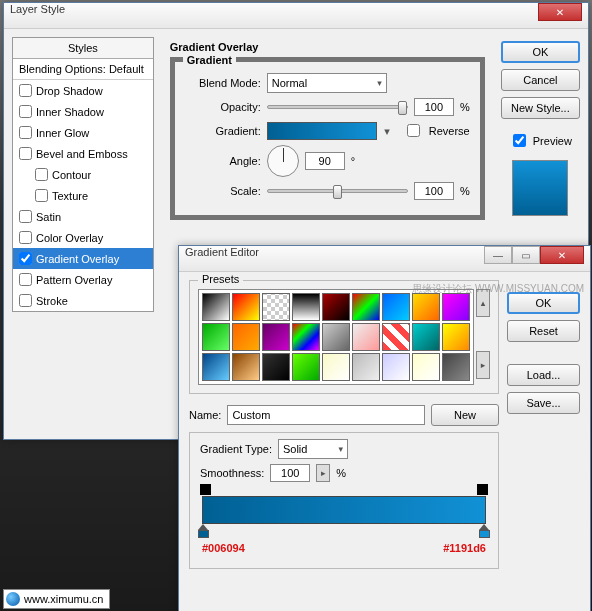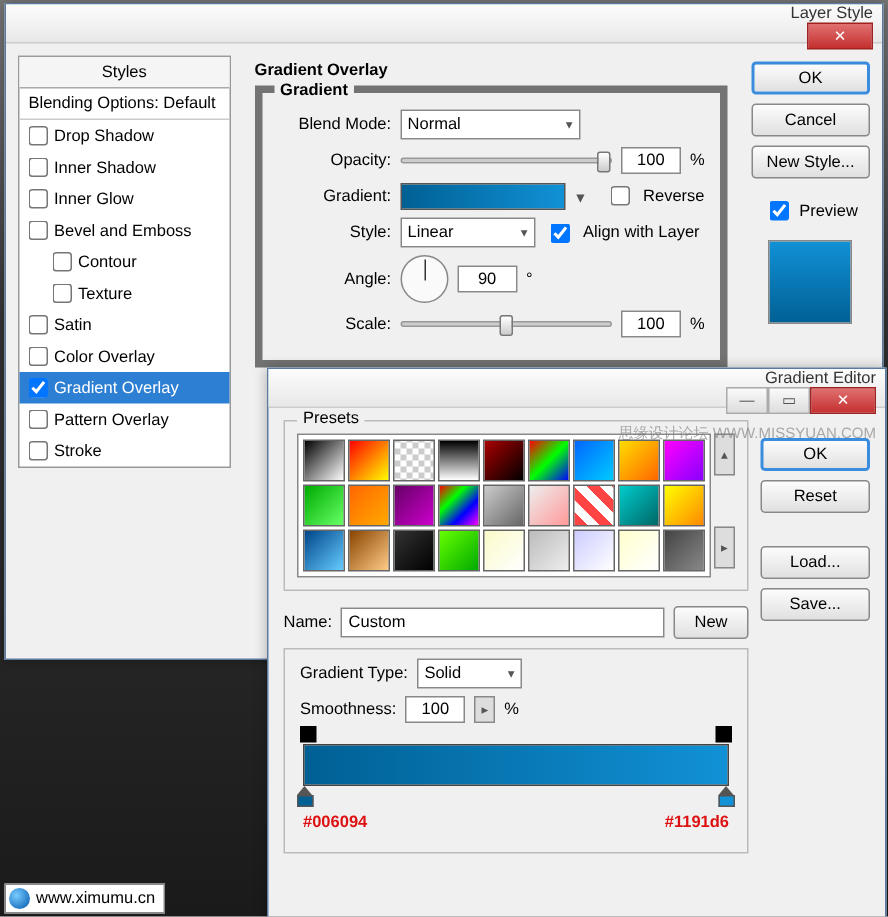--- a/index.html
+++ b/index.html
@@ -1,18 +1,18 @@
 <!DOCTYPE html>
 <html><head>
 <meta charset="utf-8">
 <style>
 * { box-sizing: border-box; font-family: "Segoe UI", Tahoma, sans-serif; font-size: 11px; }
 body { margin: 0; width: 592px; height: 611px; background: linear-gradient(180deg,#777 0%,#333 35%,#1a1a1a 100%); position: relative; overflow: hidden; }
 .window { position: absolute; background: #f0f0f0; border: 1px solid #5a7aa0; box-shadow: 0 0 8px rgba(0,0,0,.3); }
-.titlebar { height: 26px; background: linear-gradient(180deg,#fcfcfc,#e8e8e8); display: flex; align-items: flex-end; padding: 0 6px; border-bottom: 1px solid #ccc; flex-direction: column; }
+.titlebar { height: 26px; background: linear-gradient(180deg,#fcfcfc,#e8e8e8); display: flex; align-items: flex-start; padding: 0 6px; border-bottom: 1px solid #ccc; }
 .titlebar .title { flex: 1; color: #333; }
 .tb-btns { display: flex; gap: 0; }
 .tb-btn { width: 28px; height: 18px; border: 1px solid #aaa; background: linear-gradient(#fafafa,#ddd); display: flex; align-items: center; justify-content: center; font-size: 10px; color: #555; }
 .tb-btn.close { width: 44px; background: linear-gradient(#e07070,#c53030); color: #fff; border-color: #a02020; }
 .layer-style { left: 3px; top: 2px; width: 586px; height: 438px; }
 .ls-body { display: flex; padding: 8px; gap: 8px; }
 .styles-panel { width: 150px; border: 1px solid #999; background: #fff; }
 .styles-header { padding: 4px 6px; border-bottom: 1px solid #aaa; background: #f5f5f5; text-align: center; }
 .blending-opts { padding: 4px 6px; border-bottom: 1px solid #ccc; }
 .style-item { padding: 4px 6px; display: flex; align-items: center; gap: 4px; }
@@ -144,28 +144,20 @@
             </div>
           <div class="numbox">100</div>
           <span>%</span>
         </div>
         <div class="row">
           <span class="label">Gradient:</span>
           <div class="grad-swatch"></div>
           <span style="width:14px"></span>
           <input type="checkbox" style="">
           <span>Reverse</span>
-        </div>
-        <div class="row">
-          <span class="label">Style:</span>
-          <div class="select" style="width:90px">
-              <span>Linear</span>
-            </div>
-          <input type="checkbox" checked="" style="">
-          <span>Align with Layer</span>
         </div>
         <div class="row">
           <span class="label">Angle:</span>
           <div class="angle-dial"></div>
           <div class="numbox">90</div>
           <span>°</span>
         </div>
         <div class="row">
           <span class="label">Scale:</span>
           <div class="slider">
@@ -240,21 +232,21 @@
             </div>
           <div style="display:flex;flex-direction:column;gap:34px">
             <div class="scroll-arrow">▴</div>
             <div class="scroll-arrow">▸</div>
           </div>
         </div>
       </div>
       <div class="name-row">
         <span>Name:</span>
         <input type="text" value="Custom" style="">
-        <div class="btn" style="width:50px">New</div>
+        <div class="btn" style="width:68px">New</div>
       </div>
       <div class="grad-type-fs">
         <div class="row" style="margin-top:-2px">
           <span>Gradient Type:</span>
           <div class="select" style="width:70px">
               <span>Solid</span>
             </div>
         </div>
         <div class="sm-row">
           <span>Smoothness:</span>

